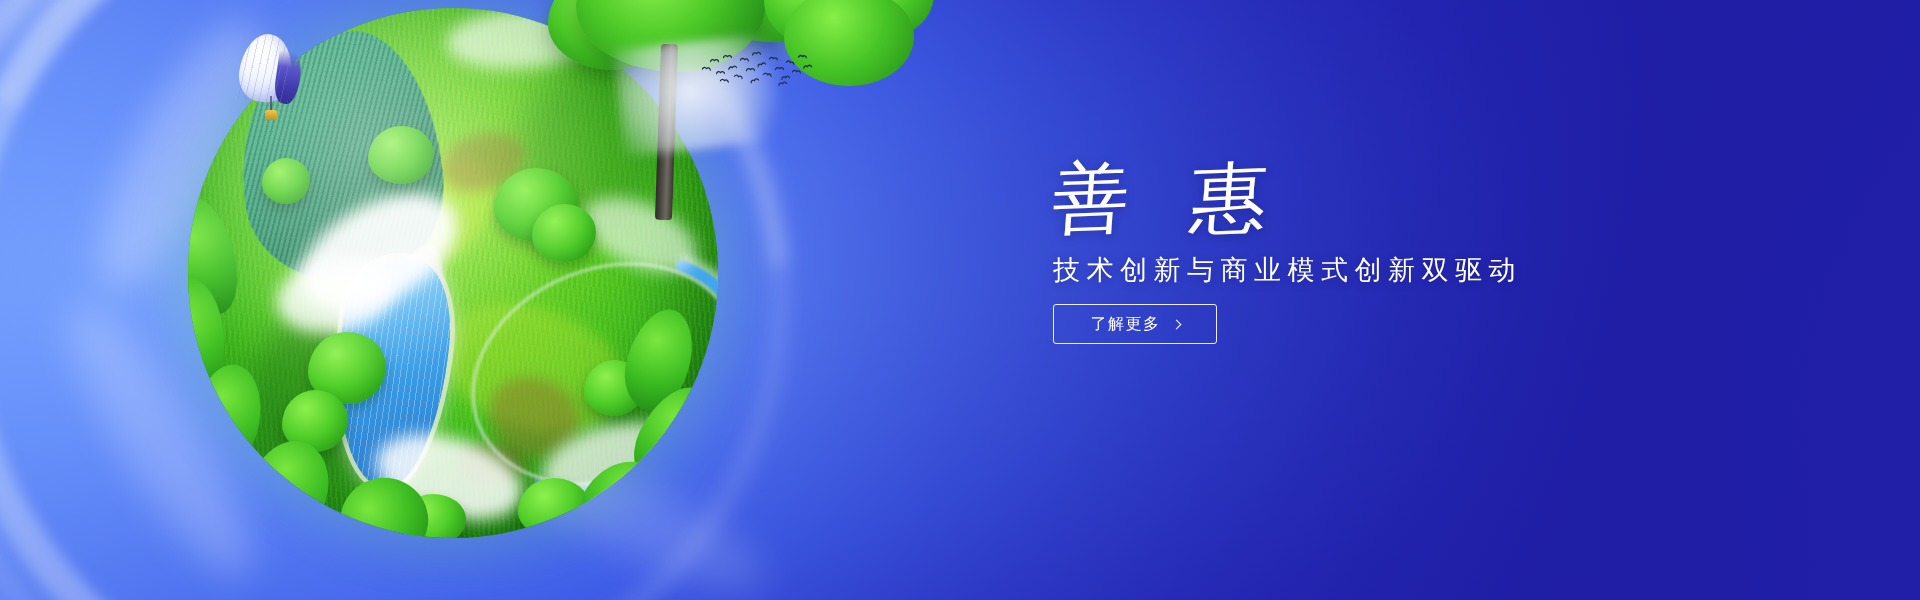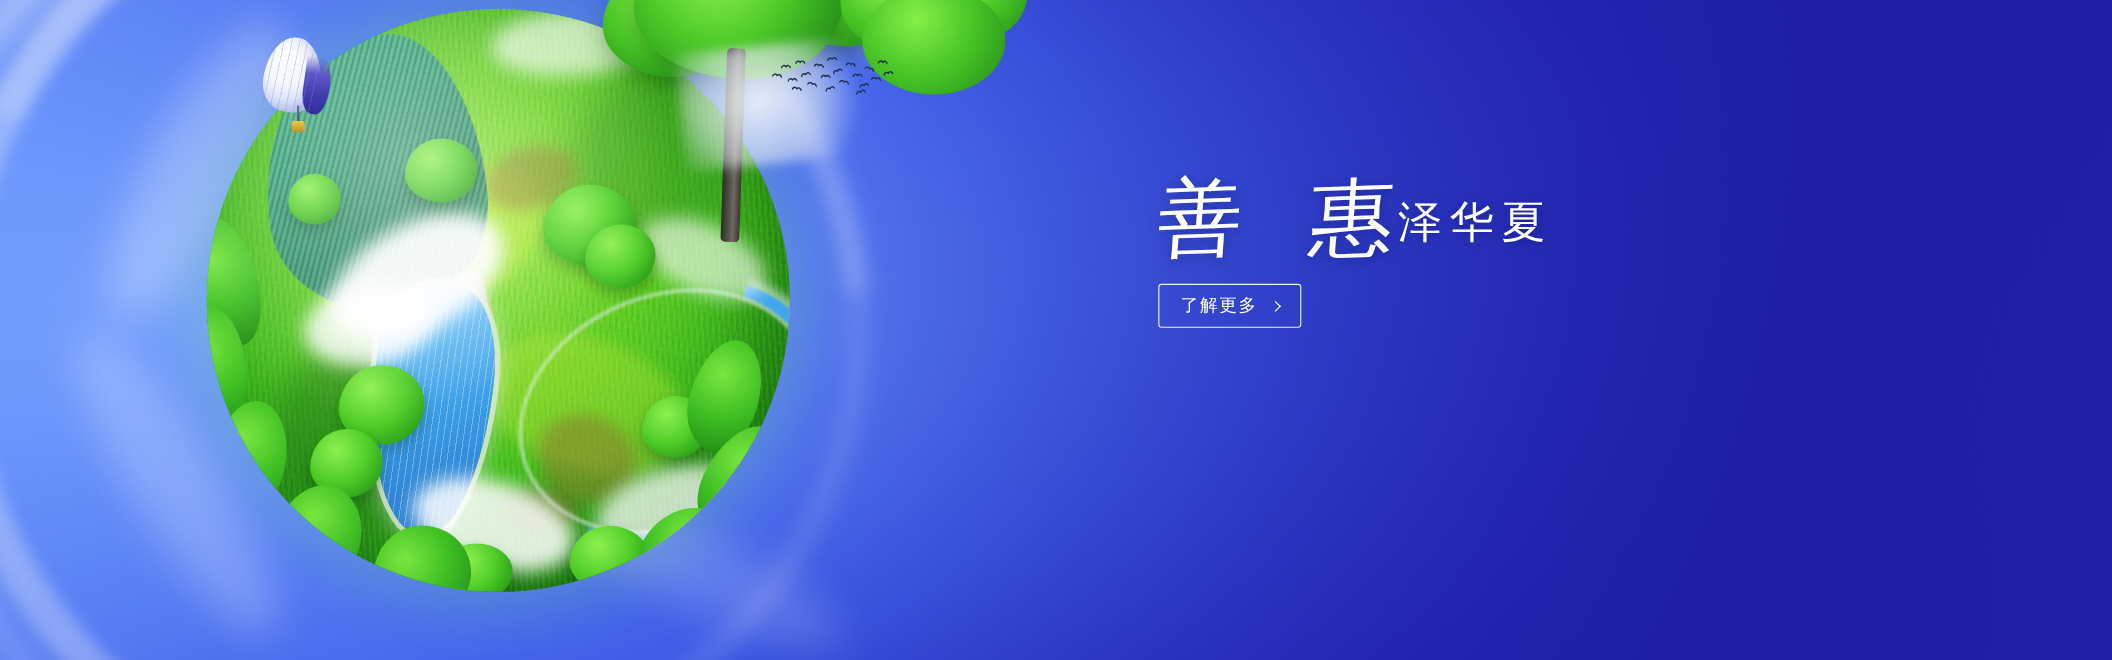--- a/index.html
+++ b/index.html
@@ -272,23 +272,23 @@
   }
   .desc{
     margin-top:18px;
     color:#f0f3ff;
     font-size:19px;
     letter-spacing:.6px;
     white-space:nowrap;
     text-shadow:0 1px 6px rgba(10,12,80,.30);
   }
   .cta{
-    margin-top:26px;
+    margin-top:16px;
     display:inline-flex;align-items:center;justify-content:center;gap:12px;
-    width:130px;height:40px;
+    width:164px;height:40px;
     border:1px solid rgba(255,255,255,.92);
     border-radius:3px;
     background:transparent;
     color:#ffffff;
     font-size:16px;
     letter-spacing:1.5px;
     cursor:pointer;
     font-family:inherit;
     padding:0 10px;
   }
@@ -499,23 +499,23 @@
         </svg>
       </span>
     </div>
 
   <div class="copy">
 
     <div class="headline">
       <span class="cal-big">善</span>
       <span class="hl-gap"></span>
       <span class="cal-big">惠</span>
-      <span class="cal-rest">泽华夏</span>
     </div>
 
+    <div class="subtitle">技术创新与商业模式创新双驱动</div>
 
 
     <button class="cta">
       <span>了解更多</span>
       <span class="chev"></span>
     </button>
 
   </div>
 </div>
 

